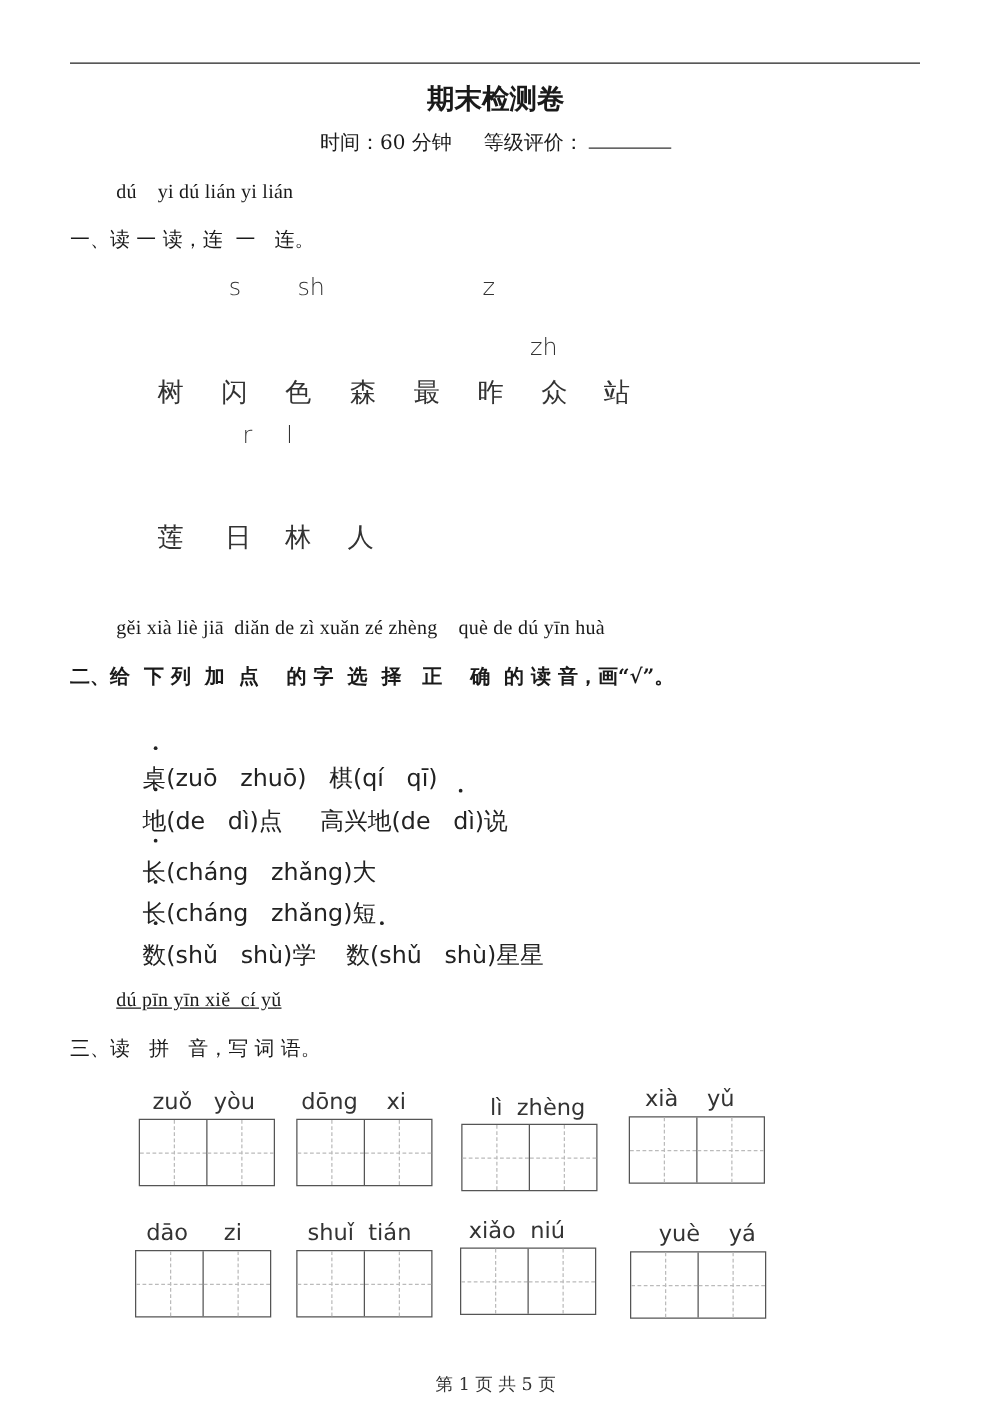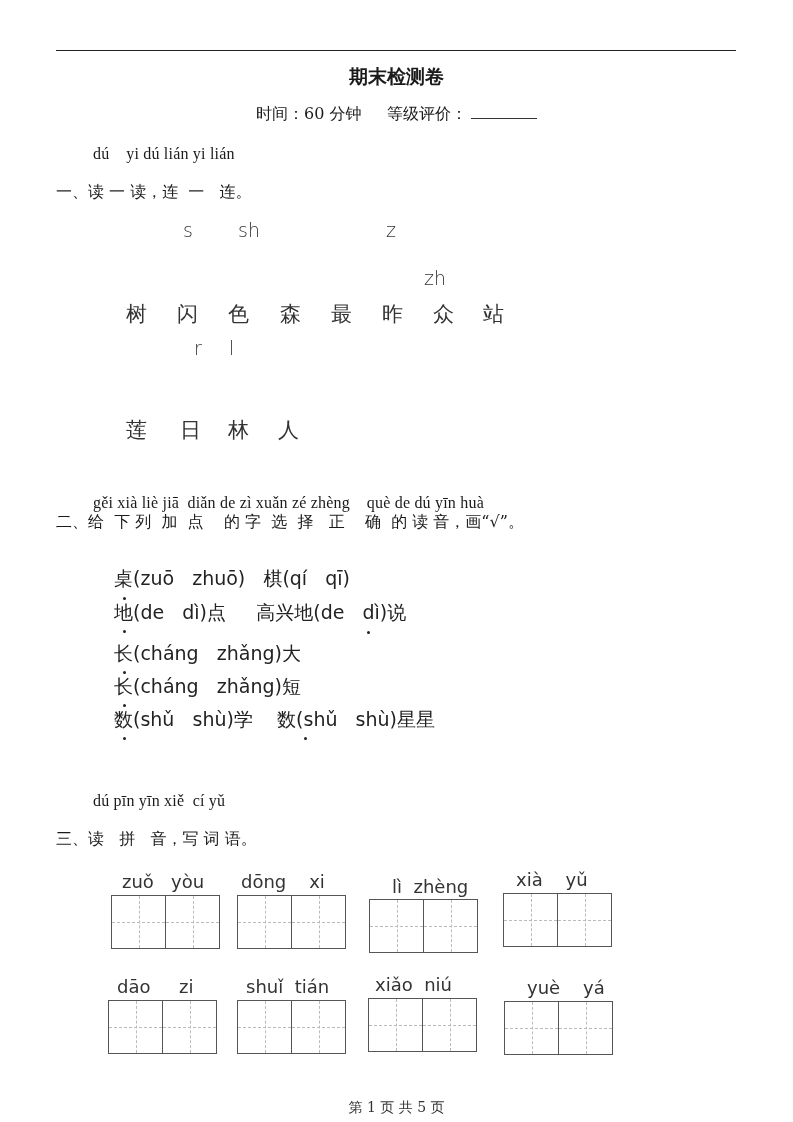--- a/index.html
+++ b/index.html
@@ -1,30 +1,30 @@
 <!DOCTYPE html>
 <html><head>
 <meta charset="utf-8">
 <style>
   html, body { margin: 0; padding: 0; background: #ffffff; }
   body { width: 793px; height: 1122px; position: relative; overflow: hidden;
          font-family: "DejaVu Serif", "Liberation Serif", serif; color: #1a1a1a; }
   .abs { position: absolute; text-align: right; }
   .top-rule { left: 56px; top: 50px; width: 680px; height: 1px; background: #222; }
-  .title { left: 0; width: 793px; top: 64px; text-align: center; font-size: 19px; font-weight: bold;
+  .title { left: 0; width: 793px; top: 64px; text-align: center; font-size: 22px; font-weight: bold;
            font-family: "DejaVu Sans", sans-serif; }
   .meta { left: 0; width: 793px; top: 104px; text-align: center; font-size: 16px; }
   .meta .blank { display: inline-block; width: 66px; border-bottom: 1.5px solid #333; height: 14px; vertical-align: baseline; margin-left: 4px; }
   .pinyin-line { font-family: "Liberation Serif", serif; font-size: 16px; letter-spacing: 0.2px; }
   .section-title { font-size: 16px; letter-spacing: 0; }
   .sans-py { font-family: "DejaVu Sans", sans-serif; font-size: 19px; color: #333; font-weight: 300; }
   .char-row { font-size: 21px; color: #333; }
   .char-row span { position: absolute; }
   .q2 { font-family: "DejaVu Sans", sans-serif; font-size: 19px; color: #222; }
-  .q2 .line { position: absolute; white-space: pre; }
+  .q2 .line { position: absolute; white-space: pre; margin-top: 44px; }
   .dot { position: absolute; width: 3px; height: 3px; border-radius: 50%; background: #222; }
   .word-py { position: absolute; font-family: "DejaVu Sans", sans-serif; font-size: 18px; color: #333; white-space: pre; }
   .grid { position: absolute; border: 1.3px solid #555; display: flex; height: 52px; }
   .cell { position: relative; width: 53px; height: 52px; }
   .cell + .cell { border-left: 1.3px solid #555; }
   .cell::before { content: ""; position: absolute; left: 50%; top: 0; bottom: 0; border-left: 1px dashed #bbb; }
   .cell::after { content: ""; position: absolute; top: 50%; left: 0; right: 0; border-top: 1px dashed #bbb; }
   .footer { left: 0; width: 793px; top: 1071px; text-align: center; font-size: 14px; color: #333; margin-top: 28px; }
   .footer .overlay { position: absolute; left: 0; width: 793px; top: 0; text-align: center;
                      font-family: "DejaVu Sans", sans-serif; color: #555; opacity: 0.85; }
@@ -65,39 +65,39 @@
 <div class="abs sans-py" style="left:229px; top:337px;">l</div>
 
 <div class="abs char-row" style="left:0; top:416px; width:793px; height:30px;">
   <span style="left:126px;">莲</span>
   <span style="left:180px;">日</span>
   <span style="left:228px;">林</span>
   <span style="left:278px;">人</span>
 </div>
 
 <div class="abs pinyin-line" style="left:93px; top:494px; white-space:pre;">gěi xià liè jiā  diǎn de zì xuǎn zé zhèng    què de dú yīn huà</div>
-<div class="abs section-title" style="left:56px; top:512px; white-space:pre;">二、给  下 列  加  点    的 字  选  择   正    确  的 读 音，画“√”。</div>
+<div class="abs section-title" style="left:56px; top:531px; white-space:pre;font-weight:bold;">二、给  下 列  加  点    的 字  选  择   正    确  的 读 音，画“√”。</div>
 
 <div class="abs q2" style="left:0; top:0; width:793px; height:1122px; pointer-events:none;">
   <div class="line" style="left:114px; top:566px; pointer-events:auto;">桌(zuō   zhuō)   棋(qí   qī)</div>
   <div class="line" style="left:114px; top:600px; pointer-events:auto;">地(de   dì)点     高兴地(de   dì)说</div>
   <div class="line" style="left:114px; top:641px; pointer-events:auto;">长(cháng   zhǎng)大</div>
   <div class="line" style="left:114px; top:674px; pointer-events:auto;">长(cháng   zhǎng)短</div>
   <div class="line" style="left:114px; top:707px; pointer-events:auto;">数(shǔ   shù)学    数(shǔ   shù)星星</div>
 
   <div class="dot" style="left:123px; top:597px;"></div>
   <div class="dot" style="left:123px; top:630px;"></div>
   <div class="dot" style="left:367px; top:631px;"></div>
   <div class="dot" style="left:123px; top:671px;"></div>
   <div class="dot" style="left:123px; top:704px;"></div>
   <div class="dot" style="left:123px; top:737px;"></div>
   <div class="dot" style="left:304px; top:737px;"></div>
 </div>
 
-<div class="abs pinyin-line" style="left:93px; top:792px; white-space:pre;">dú pīn yīn xiě  cí yǔ</div>
+<div class="abs pinyin-line" style="left:93px; top:792px; white-space:pre;text-decoration:underline;">dú pīn yīn xiě  cí yǔ</div>
 <div class="abs section-title" style="left:56px; top:829px; white-space:pre;">三、读   拼   音，写 词 语。</div>
 
 <div class="word-py" style="left:122px; top:871px;">zuǒ   yòu</div>
 <div class="grid" style="left:111px; top:895px;">
     <div class="cell"></div>
     <div class="cell"></div>
   </div>
 
 <div class="word-py" style="left:241px; top:871px;">dōng    xi</div>
 <div class="grid" style="left:237px; top:895px;">

